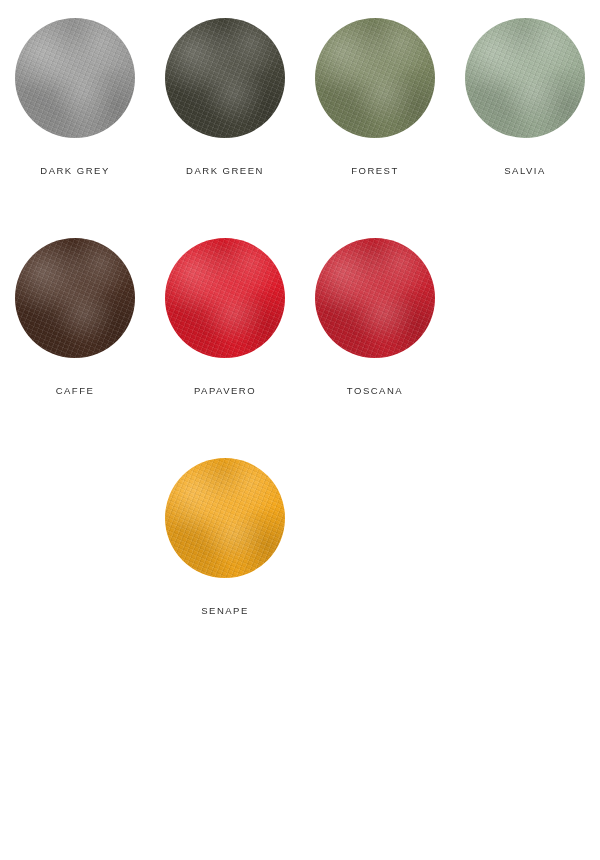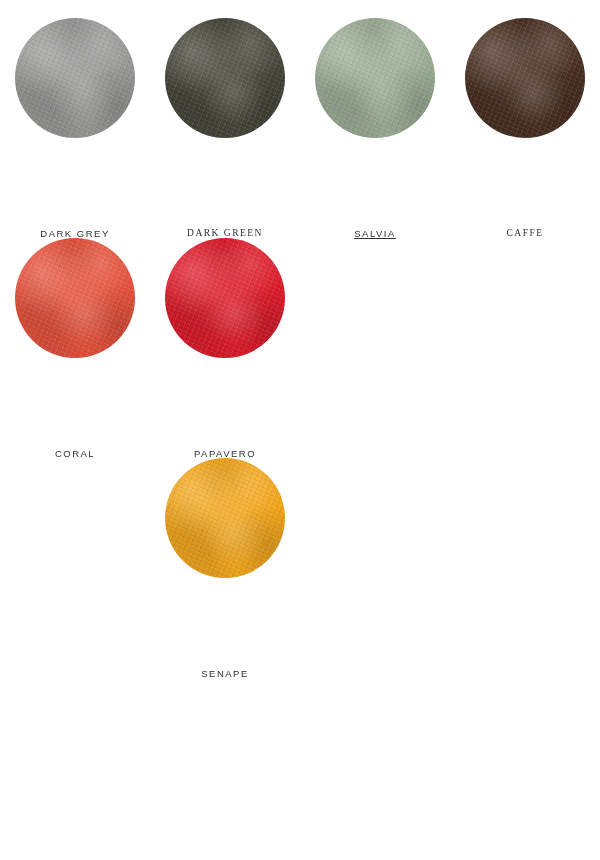--- a/index.html
+++ b/index.html
@@ -25,21 +25,21 @@
   .swatch-grid {
     display: grid;
     grid-template-columns: repeat(4, 150px);
     grid-auto-rows: 220px;
     width: 600px;
   }
   .swatch-cell {
     display: flex;
     flex-direction: column;
     align-items: center;
-    justify-content: space-between;
+    justify-content: flex-start;
   }
   
   .swatch-cell.offset-two {
     grid-column: 2;
   }
   .disc-wrap {
     width: 120px;
     height: 120px;
     position: relative;
   }
@@ -100,55 +100,61 @@
       <div class="disc-wrap">
         <div class="disc" style="background-color: rgb(154, 154, 153);"></div>
       </div>
       <div class="swatch-label" style="color: rgb(47, 47, 47);">DARK GREY</div>
     </div>
 
     <div class="swatch-cell">
       <div class="disc-wrap">
         <div class="disc" style="background-color: rgb(70, 70, 58);"></div>
       </div>
-      <div class="swatch-label" style="color: rgb(47, 47, 47); font-family: Liberation Serif, serif;">DARK GREEN</div>
+      <div class="swatch-label" style="color: rgb(47, 47, 47);">DARK GREEN</div>
     </div>
 
+    <div class="swatch-cell">
+      <div class="disc-wrap">
+        <div class="disc" style="background-color: rgb(123, 134, 96);"></div>
+      </div>
+      <div class="swatch-label" style="color: rgb(47, 47, 47);">FOREST</div>
+    </div>
 
     <div class="swatch-cell">
       <div class="disc-wrap">
         <div class="disc" style="background-color: rgb(156, 174, 150);"></div>
       </div>
-      <div class="swatch-label" style="color: rgb(47, 47, 47); text-decoration: underline;">SALVIA</div>
+      <div class="swatch-label" style="color: rgb(47, 47, 47);">SALVIA</div>
     </div>
 
 
 
 
     <div class="swatch-cell">
       <div class="disc-wrap">
         <div class="disc" style="background-color: rgb(74, 47, 34);"></div>
       </div>
-      <div class="swatch-label" style="color: rgb(47, 47, 47); font-family: Liberation Serif, serif;">CAFFE</div>
+      <div class="swatch-label" style="color: rgb(47, 47, 47);">CAFFE</div>
     </div>
 
-    <div class="swatch-cell">
-      <div class="disc-wrap">
-        <div class="disc" style="background-color: rgb(232, 82, 60);"></div>
-      </div>
-      <div class="swatch-label" style="color: rgb(47, 47, 47);">CORAL</div>
-    </div>
 
     <div class="swatch-cell">
       <div class="disc-wrap">
         <div class="disc" style="background-color: rgb(224, 27, 42);"></div>
       </div>
       <div class="swatch-label" style="color: rgb(47, 47, 47);">PAPAVERO</div>
     </div>
 
+    <div class="swatch-cell">
+      <div class="disc-wrap">
+        <div class="disc" style="background-color: rgb(202, 34, 48);"></div>
+      </div>
+      <div class="swatch-label" style="color: rgb(47, 47, 47);">TOSCANA</div>
+    </div>
 
 
     <div class="swatch-cell offset-two">
       <div class="disc-wrap">
         <div class="disc" style="background-color: rgb(245, 168, 28);"></div>
       </div>
       <div class="swatch-label" style="color: rgb(47, 47, 47);">SENAPE</div>
     </div>
 
   </div>

